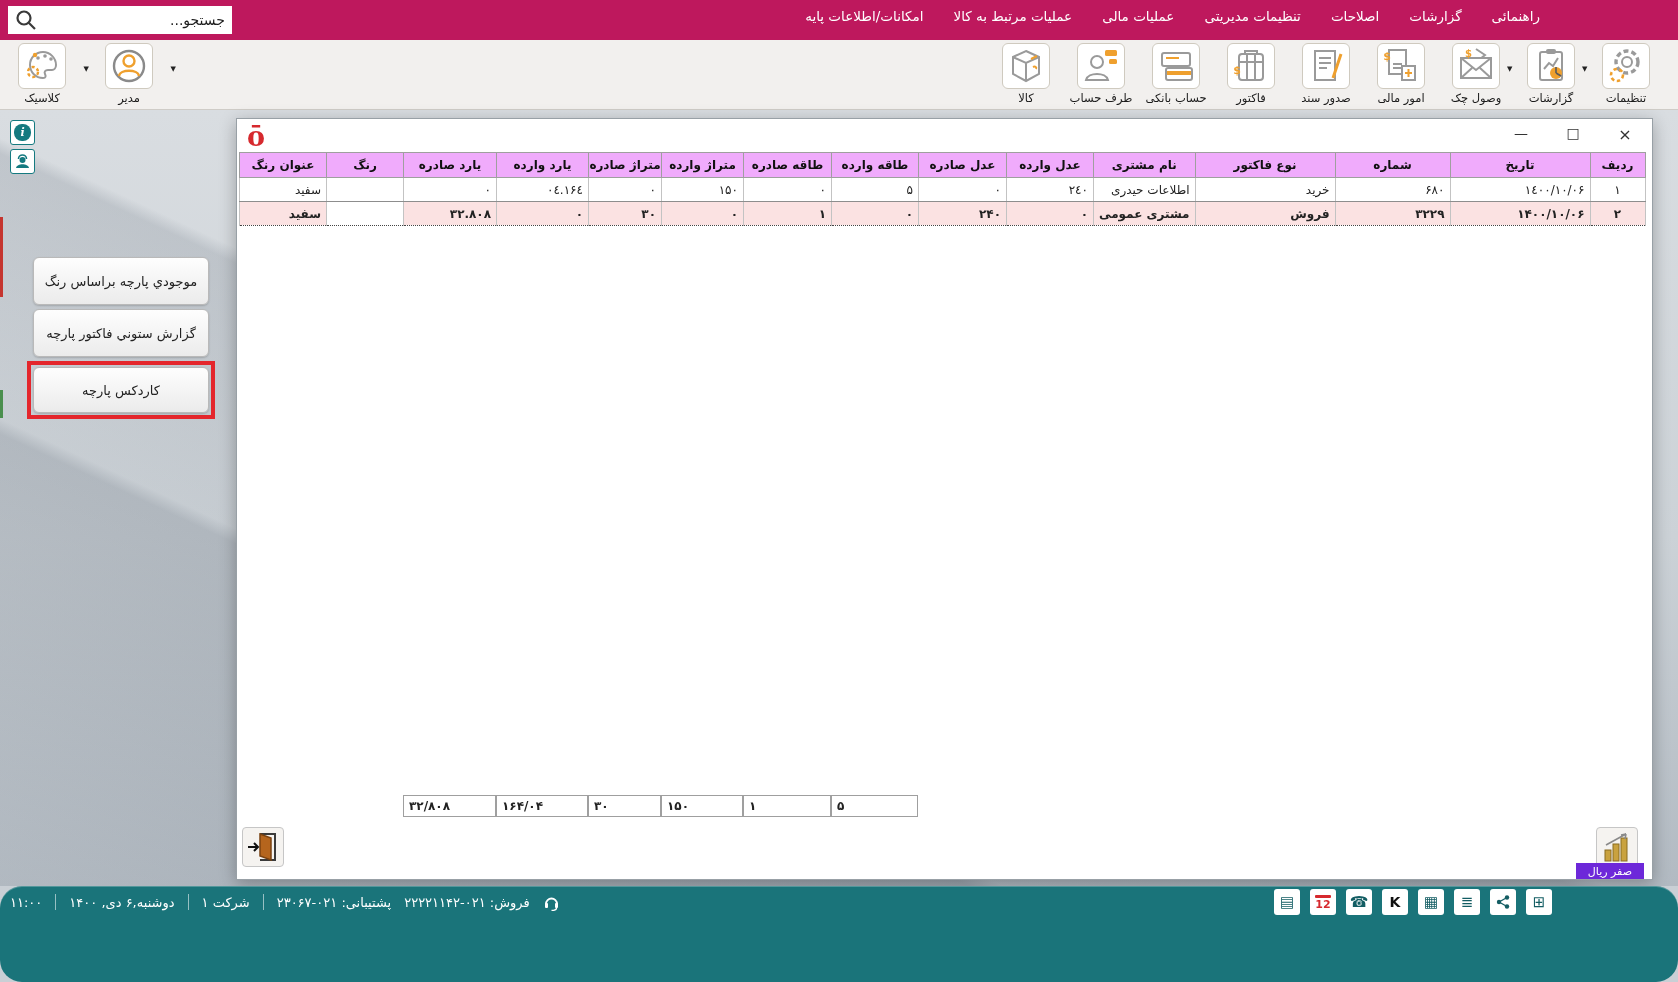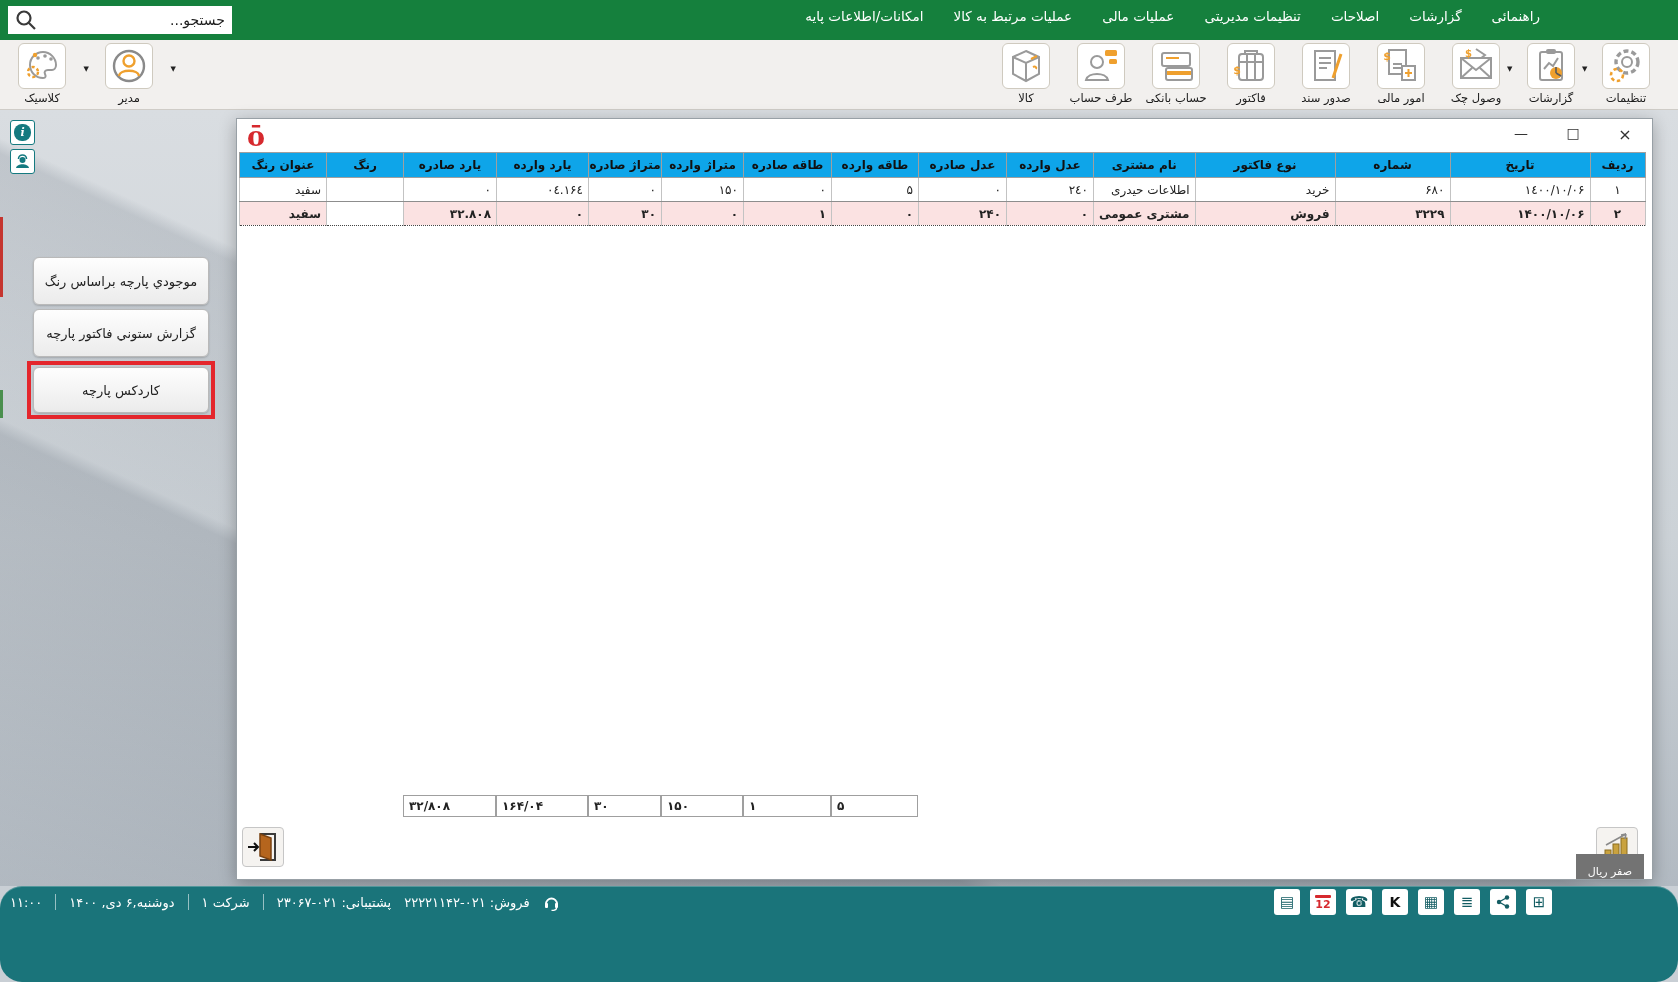--- a/index.html
+++ b/index.html
@@ -1,20 +1,20 @@
 <!DOCTYPE html>
 <html dir="rtl" lang="fa"><head>
 <meta charset="utf-8">
 <style>
   * { margin:0; padding:0; box-sizing:border-box; }
   html,body { width:1678px; height:982px; overflow:hidden; }
   body { position:relative; font-family:"DejaVu Sans", sans-serif; background:#c9cfd5; }
 
   
-  .menubar { position:absolute; top:0; left:0; width:1678px; height:40px; background:#15803d; }
+  .menubar { position:absolute; top:0; left:0; width:1678px; height:40px; background:#be185d; }
   .search { position:absolute; left:8px; top:6px; width:224px; height:28px; background:#fff;
             display:flex; align-items:center; justify-content:space-between; padding:0 7px; direction:ltr; }
   .search .ph { color:#1c1c1c; font-size:14px; direction:rtl; }
   .menu { position:absolute; right:138px; top:0; height:32px; display:flex; flex-direction:row-reverse;
           align-items:center; gap:30px;margin-left:44px; }
   .menu span { color:#fff; font-size:13.5px; white-space:nowrap; cursor:default; }
 
   
   .toolbar { position:absolute; top:40px; left:0; width:1678px; height:70px; background:#f2f0ee;
              border-bottom:1px solid #cfccc7; }
@@ -48,39 +48,39 @@
 
   
   .window { position:absolute; left:236px; top:8px; width:1417px; height:762px; background:#fff;
             border:1px solid #98a0a6; box-shadow:0 4px 16px rgba(0,0,0,.28); }
   .logo { position:absolute; left:10px; top:2px; color:#d6292e; font:bold 27px "DejaVu Serif", serif; }
   .wctrls { position:absolute; top:6px; right:18px; display:flex; gap:34px; direction:ltr; }
   .wctrls span { font-size:14px; color:#333; width:18px; text-align:center; cursor:pointer; }
 
   .grid { position:absolute; left:2px; top:33px; }
   table { border-collapse:collapse; table-layout:fixed; direction:ltr; }
-  th { height:25px; background:#0ea5e9; border:1px solid #9f9f9f; font-size:12px; font-weight:bold;
+  th { height:25px; background:#f0abfc; border:1px solid #9f9f9f; font-size:12px; font-weight:bold;
        color:#111; white-space:nowrap; overflow:hidden; }
   td { height:24px; border-left:1px solid #c3c3c3; border-right:1px solid #c3c3c3;
        border-bottom:1px solid #8d8d8d; font-size:12px; color:#222; padding:0 5px;
        text-align:right; direction:rtl; white-space:nowrap; overflow:hidden; }
   tbody tr:first-child td { border-top:1px solid #9f9f9f; }
   td.c { text-align:center; }
   tr.sel td { background:#fbe2e2; font-weight:bold; border-top:1px dotted #444; border-bottom:1px dotted #444; }
   tr.sel td.colorcell { background:#fff; }
 
   .total { position:absolute; top:676px; height:22px; border:1px solid #9f9f9f; background:#fff;
            font-size:12px; font-weight:bold; color:#222; display:flex; align-items:center;
            justify-content:flex-end; padding:0 5px; direction:rtl; }
 
   .wbtn { position:absolute; top:708px; width:42px; height:40px; background:#f5f3f0;
           border:1px solid #c6c6c6; border-radius:4px; display:flex; align-items:center;
           justify-content:center; cursor:pointer; }
-  .rial { position:absolute; right:8px; bottom:0; background:#737373; color:#fff; font-size:11px;
-          padding:11px 12px 1px; }
+  .rial { position:absolute; right:8px; bottom:0; background:#6d28d9; color:#fff; font-size:11px;
+          padding:2px 12px 1px; }
 
   
   .statusbar { position:absolute; top:886px; left:0; width:1678px; height:96px; background:#1a747a;
                box-shadow:inset 0 1px 0 rgba(255,255,255,.25);border-radius:22px; }
   .sb-left { position:absolute; left:10px; top:0; height:32px; display:flex; align-items:center;
              gap:13px; color:#fff; font-size:13px; direction:ltr; }
   .sb-left .unit { direction:rtl; white-space:nowrap; }
   .vsep { width:1px; height:16px; background:rgba(255,255,255,.55); }
   .sb-icons { position:absolute; right:126px; top:3px; display:flex; gap:10px; direction:ltr; }
   .sbi { width:26px; height:26px; background:#fff; border-radius:3px; color:#135d63;

